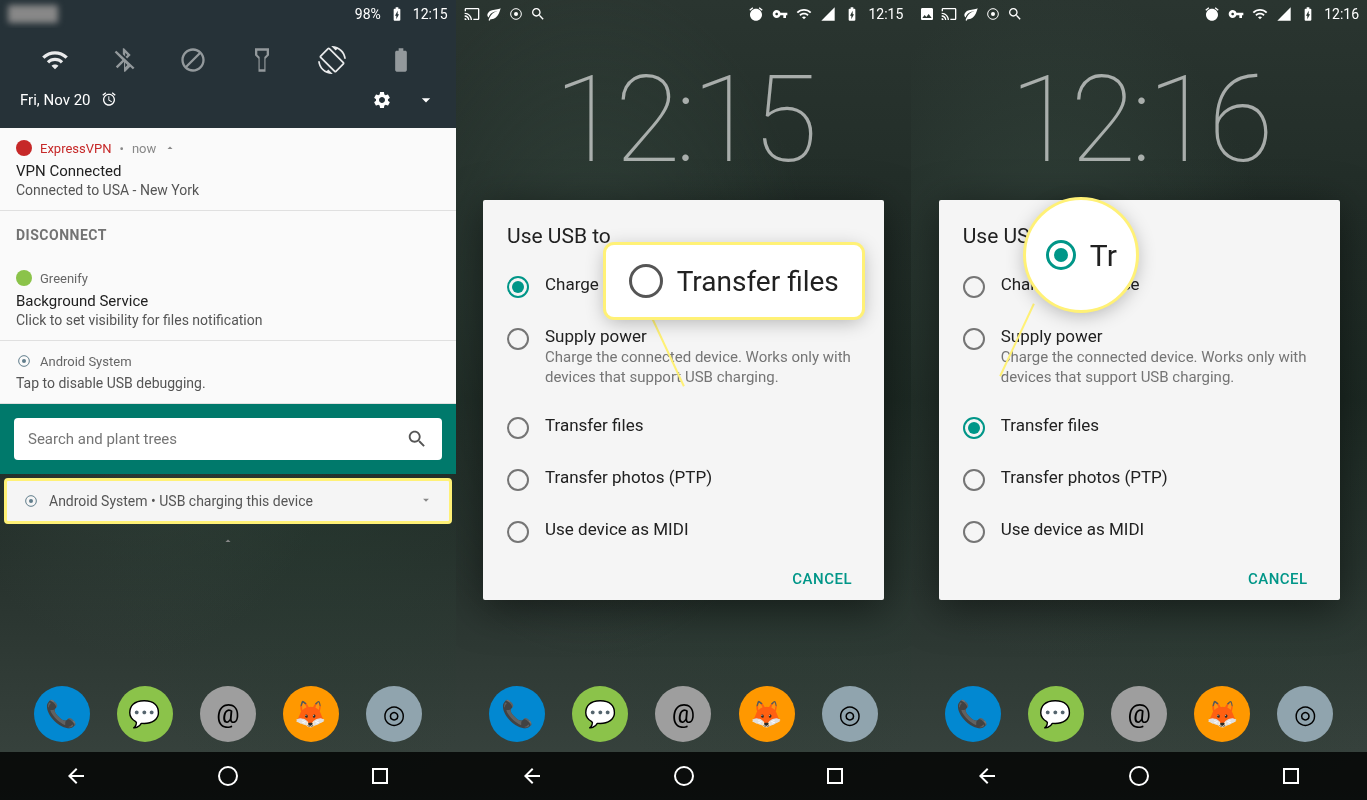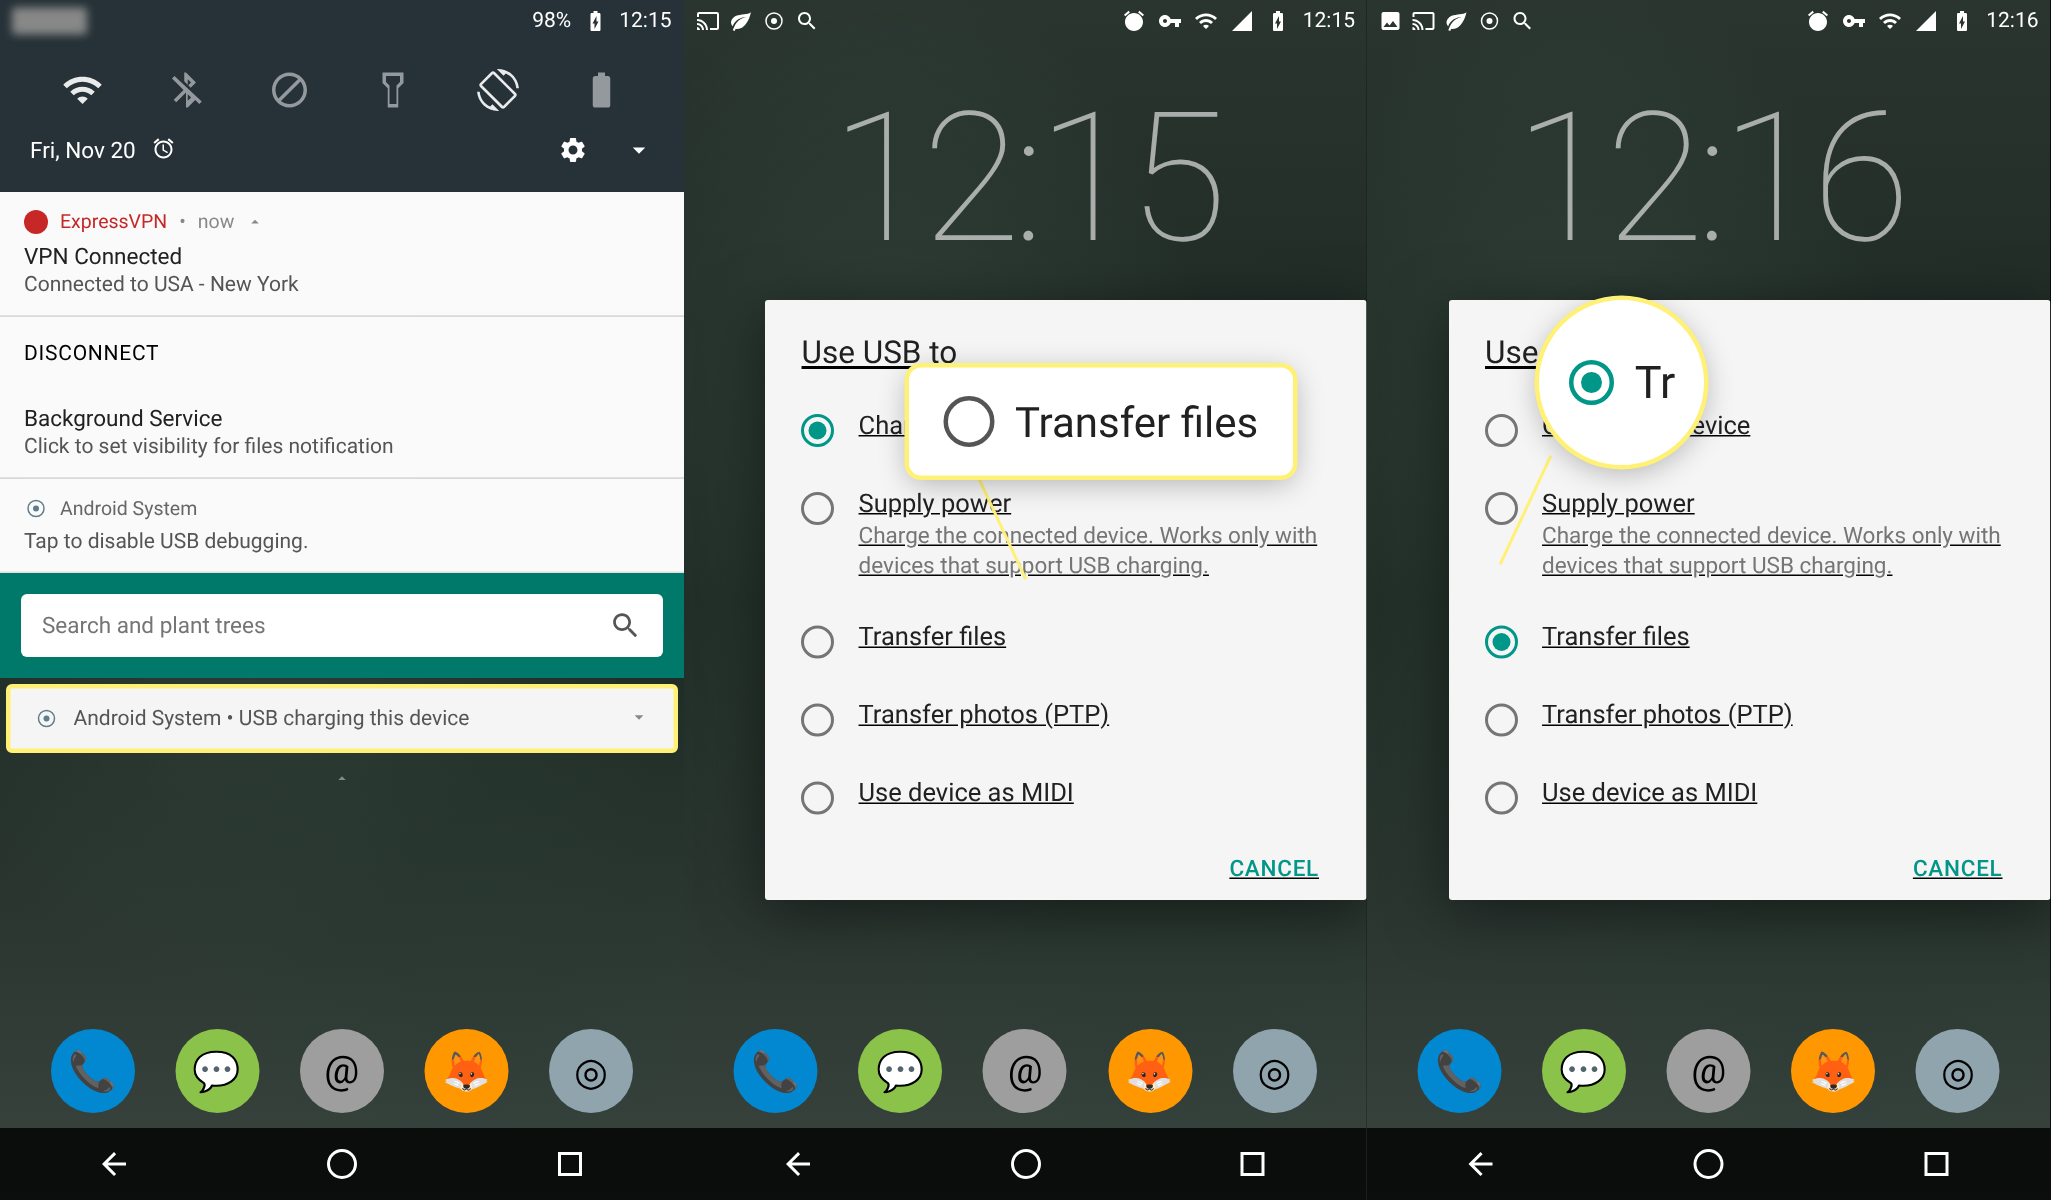--- a/index.html
+++ b/index.html
@@ -27,21 +27,21 @@
 .notif-list { position: relative; z-index: 10; }
 .notif { background: #fafafa; border-bottom: 1px solid #e0e0e0; padding: 12px 16px; }
 .notif-header { display: flex; align-items: center; gap: 8px; font-size: 13px; margin-bottom: 6px; }
 .notif-app-icon { width: 16px; height: 16px; border-radius: 50%; }
 .notif-app { color: #666; }
 .notif-app.red { color: #c62828; }
 .notif-time { color: #888; }
 .notif-title { font-size: 15px; color: #212121; margin-bottom: 2px; }
 .notif-body { font-size: 14px; color: #555; }
 .notif-action { padding: 14px 16px; background: #fafafa; }
-.notif-action-btn { color: #000000; font-weight: 400; font-size: 14px; letter-spacing: 0.5px; }
+.notif-action-btn { color: #737373; font-weight: 700; font-size: 14px; letter-spacing: 0.5px; }
 .notif.greenify .notif-app-icon { background: #8bc34a; }
 .notif.system .notif-app-icon { background: #607d8b; }
 
 
 .search-wrap { position: relative; background: #00796b; padding: 14px; z-index: 10; }
 .search-box { background: #fff; border-radius: 4px; display: flex; align-items: center; padding: 10px 14px; gap: 10px; }
 .search-input { flex: 1; border: none; outline: none; font-size: 15px; color: #737373; }
 
 
 .highlight-notif { position: relative; background: #f5f5f5; padding: 12px 16px; display: flex; align-items: flex-start; gap: 10px; font-size: 14px; color: #555; border: 3px solid #fff176; border-radius: 4px; margin: 4px; z-index: 10; }
@@ -60,21 +60,21 @@
 .dock-app { background: #90a4ae; }
 
 
 .nav-bar { position: absolute; bottom: 0; left: 0; right: 0; height: 48px; background: rgba(0,0,0,0.8); display: flex; justify-content: space-around; align-items: center; z-index: 20; }
 .nav-btn { width: 24px; height: 24px; }
 
 
 .clock-bg { position: absolute; top: 50px; left: 0; right: 0; text-align: center; font-size: 120px; font-weight: 100; color: rgba(255,255,255,0.6); letter-spacing: -5px; z-index: 1; }
 
 
-.dialog-wrap { position: absolute; inset: 0; z-index: 15; display: flex; align-items: center; justify-content: flex-end; text-decoration: underline; }
+.dialog-wrap { position: absolute; inset: 0; z-index: 15; display: flex; align-items: center; justify-content: center; }
 .dialog { background: #f5f5f5; width: 88%; padding: 24px 0 12px; border-radius: 2px; box-shadow: 0 8px 40px rgba(0,0,0,0.5); }
 .dialog-title { font-size: 21px; color: #212121; padding: 0 24px 12px; }
 .radio-item { padding: 14px 24px; display: flex; align-items: flex-start; gap: 16px; }
 .radio { width: 22px; height: 22px; border: 2px solid #757575; border-radius: 50%; flex-shrink: 0; position: relative; margin-top: 2px; }
 .radio.selected { border-color: #009688; }
 .radio.selected::after { content: ''; position: absolute; inset: 3px; background: #009688; border-radius: 50%; }
 .radio-content { flex: 1; }
 .radio-label { font-size: 17px; color: #212121; }
 .radio-sub { font-size: 15px; color: #757575; margin-top: 2px; line-height: 1.3; }
 .dialog-actions { text-align: right; padding: 12px 20px 0; }
@@ -155,20 +155,26 @@
             <path d="M7 14l5-5 5 5z"></path>
           </svg>
       </div>
       <div class="notif-title">VPN Connected</div>
       <div class="notif-body">Connected to USA - New York</div>
     </div>
     <div class="notif-action">
       <span class="notif-action-btn">DISCONNECT</span>
     </div>
     <div class="notif greenify">
+      <div class="notif-header">
+        <svg class="notif-app-icon" viewBox="0 0 24 24">
+            <path fill="#8bc34a" d="M17 8C8 10 5.9 16.17 3.82 21.34l1.89.66.95-2.3c.48.17.98.3 1.34.3C19 20 22 3 22 3c-1 2-8 2.25-13 3.25S2 11.5 2 13.5s1.75 3.75 1.75 3.75C7 8 17 8 17 8z"></path>
+          </svg>
+        <span class="notif-app">Greenify</span>
+      </div>
       <div class="notif-title">Background Service</div>
       <div class="notif-body">Click to set visibility for files notification</div>
     </div>
     <div class="notif system">
       <div class="notif-header">
         <svg class="notif-app-icon" style="background:none;fill:#607d8b" viewBox="0 0 24 24">
             <circle cx="12" cy="12" r="3"></circle>
             <circle cx="12" cy="12" r="8" fill="none" stroke="#607d8b" stroke-width="1.5"></circle>
           </svg>
         <span class="notif-app">Android System</span>

